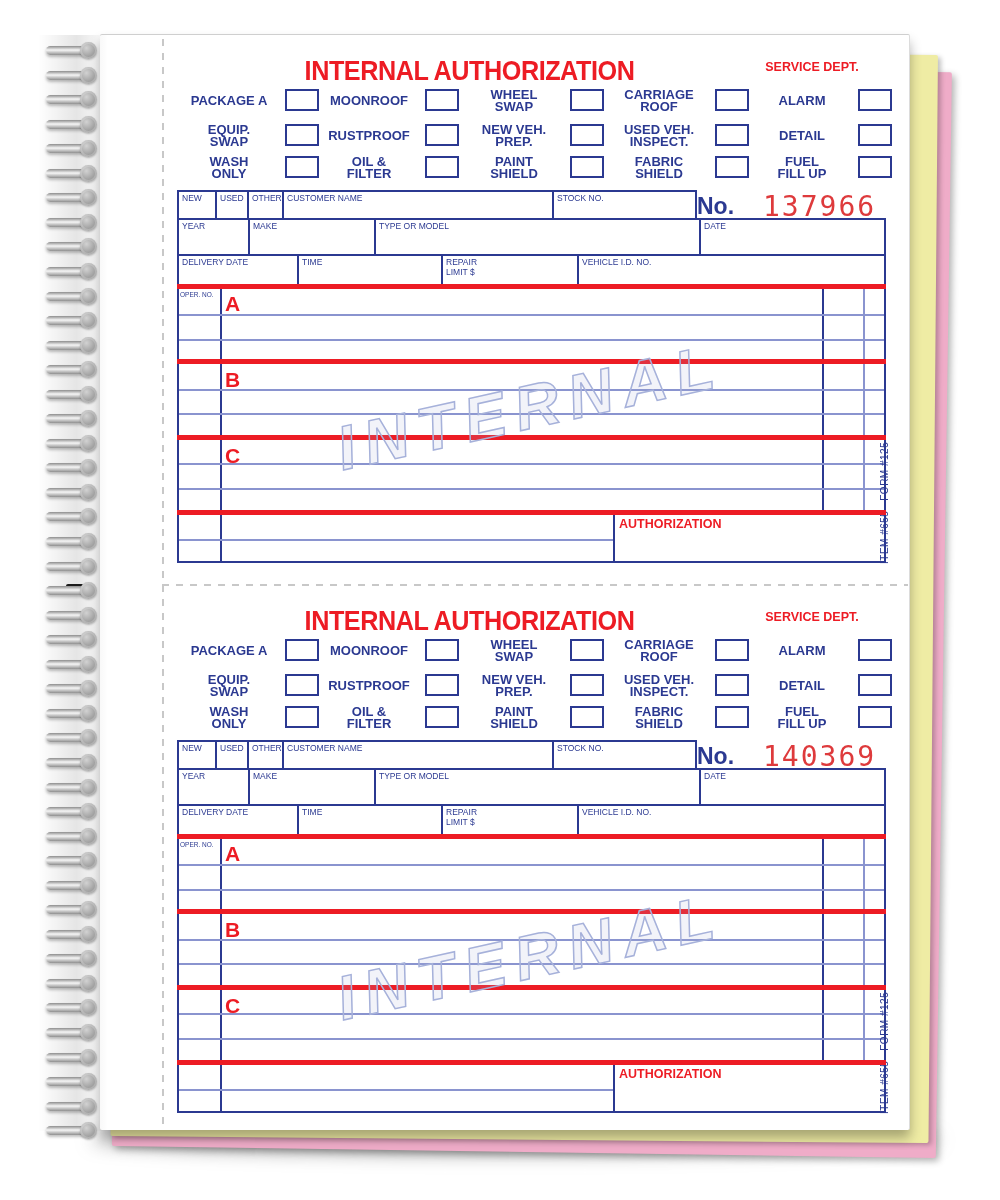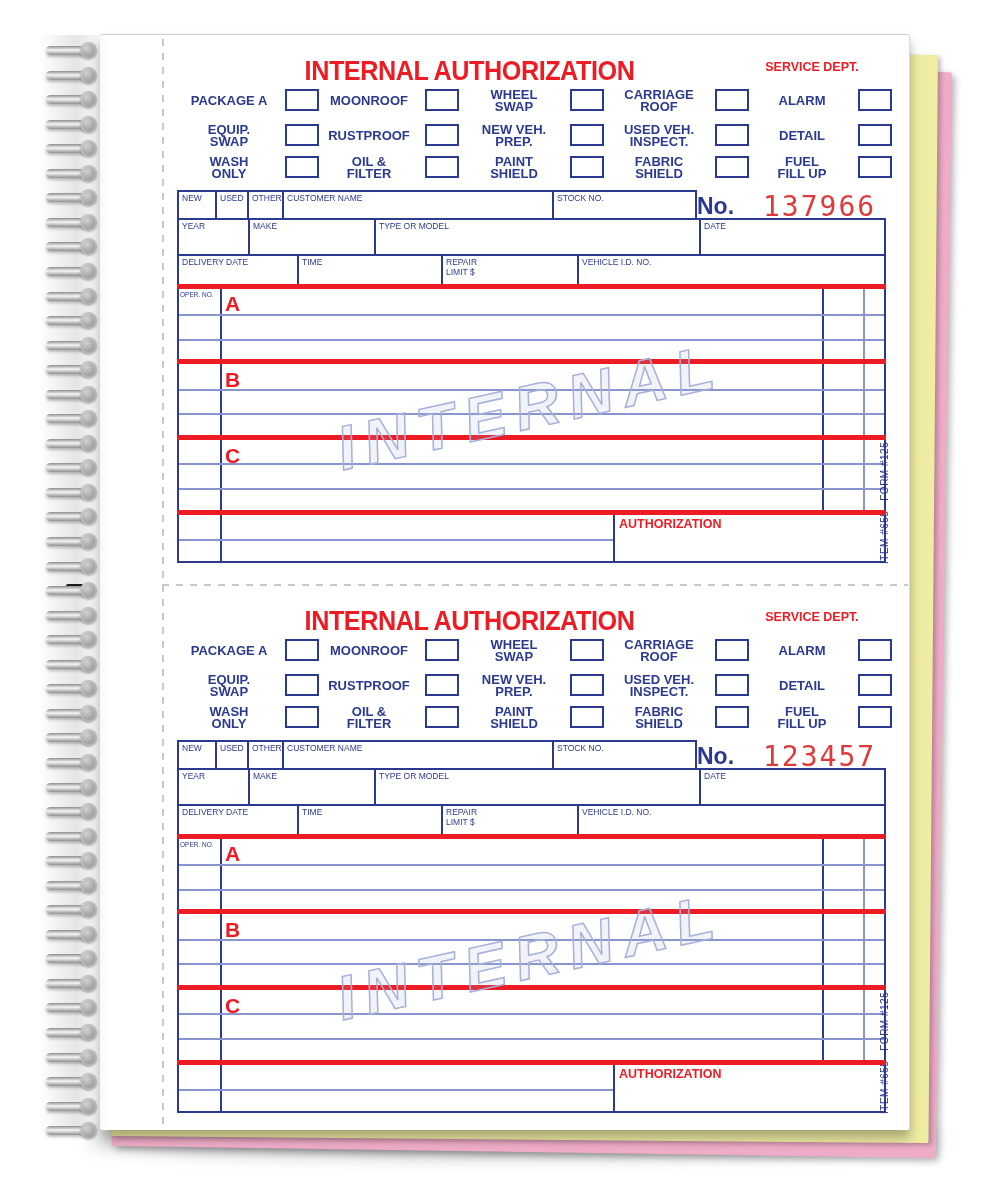--- a/index.html
+++ b/index.html
@@ -294,21 +294,21 @@
           </div>
 
     <div class="frow" style="top:137px;width:520px;height:30px">
       <div class="fcell" style="flex:0 0 36px"><span>NEW</span></div>
       <div class="fcell" style="flex:0 0 32px"><span>USED</span></div>
       <div class="fcell" style="flex:0 0 35px"><span>OTHER</span></div>
       <div class="fcell" style="flex:0 0 270px"><span>CUSTOMER NAME</span></div>
       <div class="fcell" style="flex:1"><span>STOCK NO.</span></div>
     </div>
     <div class="no-label">No.</div>
-    <div class="number">123457</div>
+    <div class="number">140369</div>
     <div class="frow" style="top:165px;width:709px;height:38px">
       <div class="fcell" style="flex:0 0 69px"><span>YEAR</span></div>
       <div class="fcell" style="flex:0 0 126px"><span>MAKE</span></div>
       <div class="fcell" style="flex:0 0 325px"><span>TYPE OR MODEL</span></div>
       <div class="fcell" style="flex:1"><span>DATE</span></div>
     </div>
     <div class="frow" style="top:201px;width:709px;height:32px">
       <div class="fcell" style="flex:0 0 118px"><span>DELIVERY DATE</span></div>
       <div class="fcell" style="flex:0 0 144px"><span>TIME</span></div>
       <div class="fcell" style="flex:0 0 136px"><span>REPAIR

